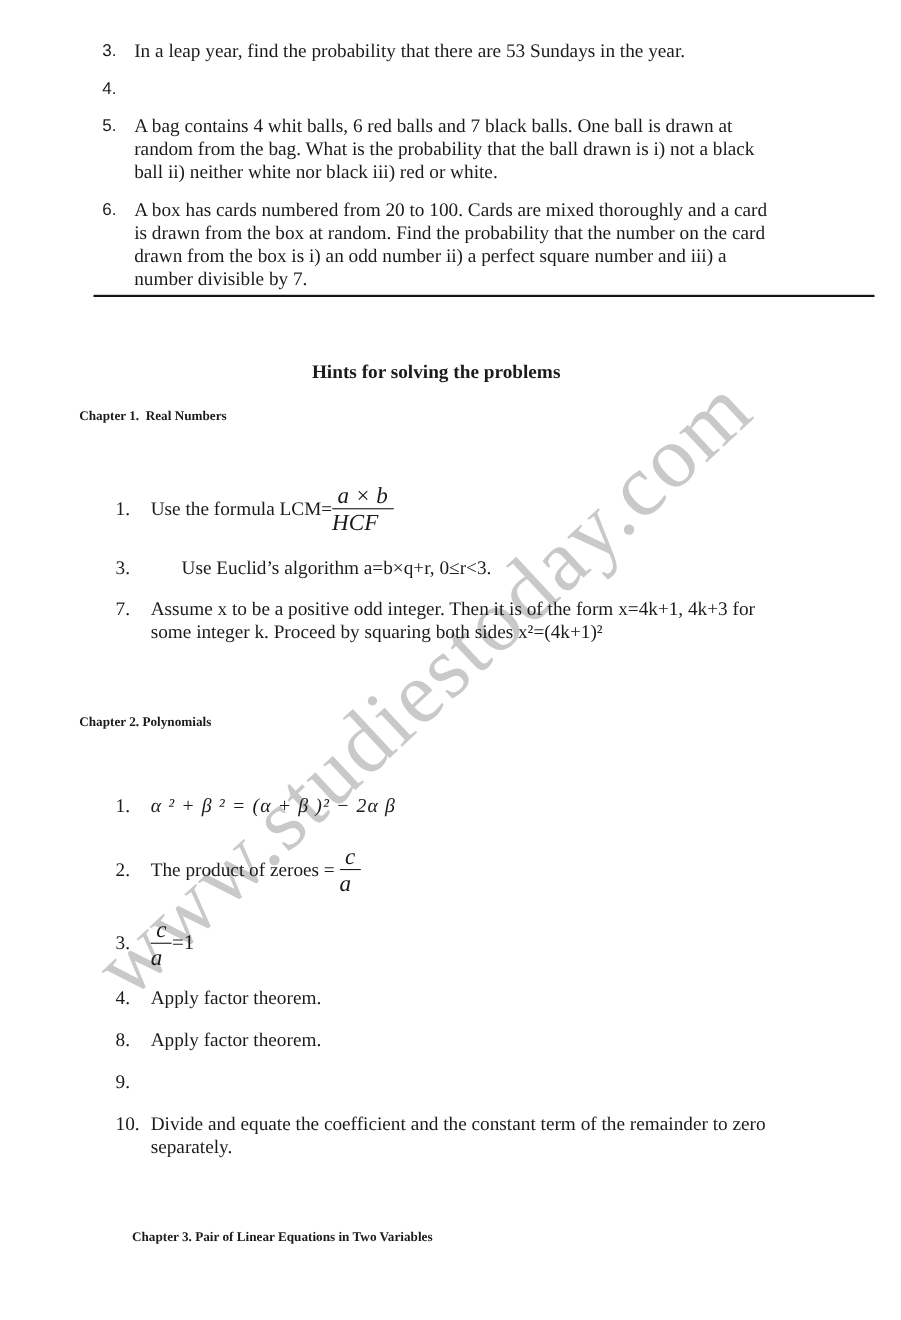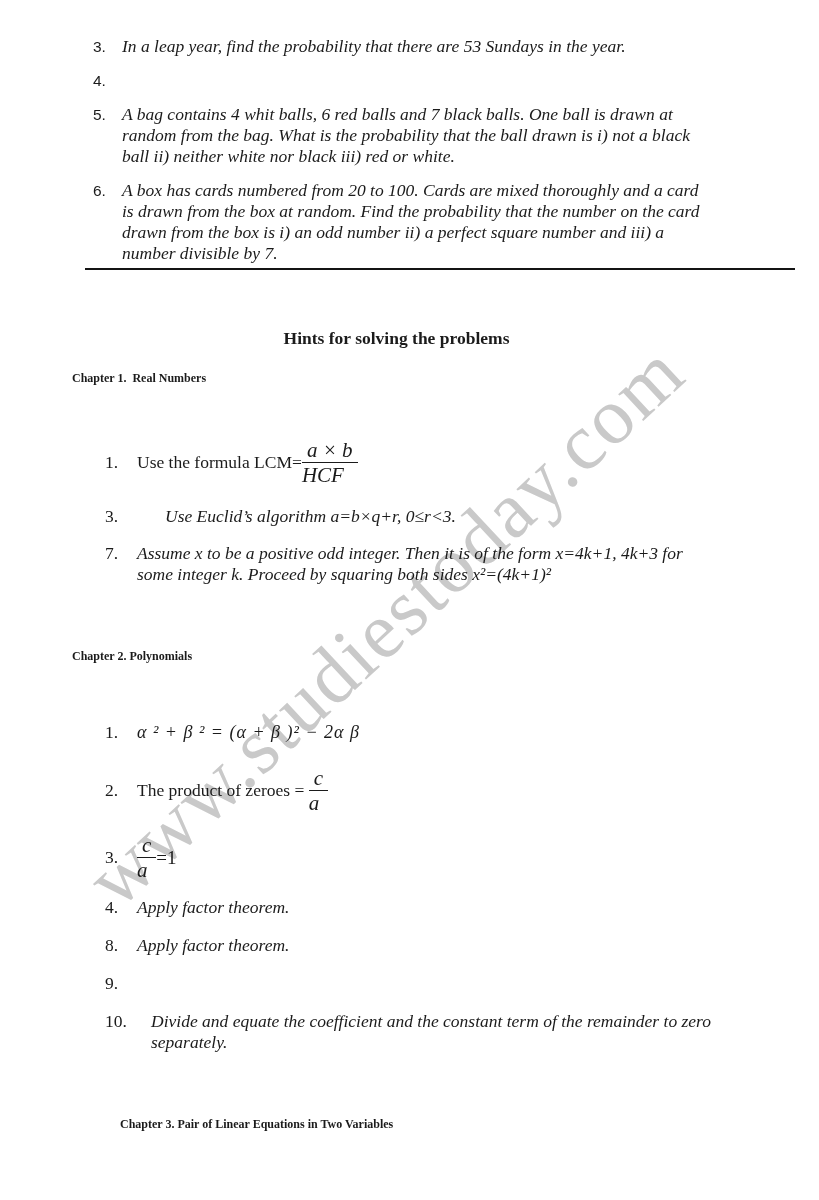--- a/index.html
+++ b/index.html
@@ -31,21 +31,21 @@
     user-select: none;
     white-space: nowrap;
   }
   .content {
     position: relative;
     z-index: 1;
     padding: 36px 46px 0 72px;
   }
   .li { display: flex; align-items: flex-start; }
   .li .num { flex-shrink: 0; }
-  .li .txt { white-space: pre-wrap; font-style: italic; }
+  .li .txt { white-space: pre-wrap; }
 
   
   .plist .li { margin-left: 21px; margin-bottom: 13px; }
   .plist .num {
     width: 29px;
     font-family: "Liberation Sans", sans-serif;
     font-size: 15.5px;
     line-height: 21px;
   }
   .plist .li:last-child { margin-bottom: 0; }
@@ -96,21 +96,21 @@
   .h1i1 { margin-top: 50px; }
   .h1i3 { margin-top: 20px; }
   .h1i3 .txt { padding-left: 28px; }
   .h1i7 { margin-top: 16px; }
   .h2i1 { margin-top: 55px; }
   .h2i2 { margin-top: 24px; }
   .h2i3 { margin-top: 20px; }
   .h2i4 { margin-top: 16px; }
   .h2i8 { margin-top: 17px; }
   .h2i9 { margin-top: 17px; }
-  .h2i10 { margin-top: 17px; gap: 14px; }
+  .h2i10 { margin-top: 17px; }
 </style>
 </head>
 <body>
 
 <div class="page">
 
   <div class="watermark" style="color: rgb(201, 201, 201);">www.studiestoday.com</div>
 
   <div class="content">
 

